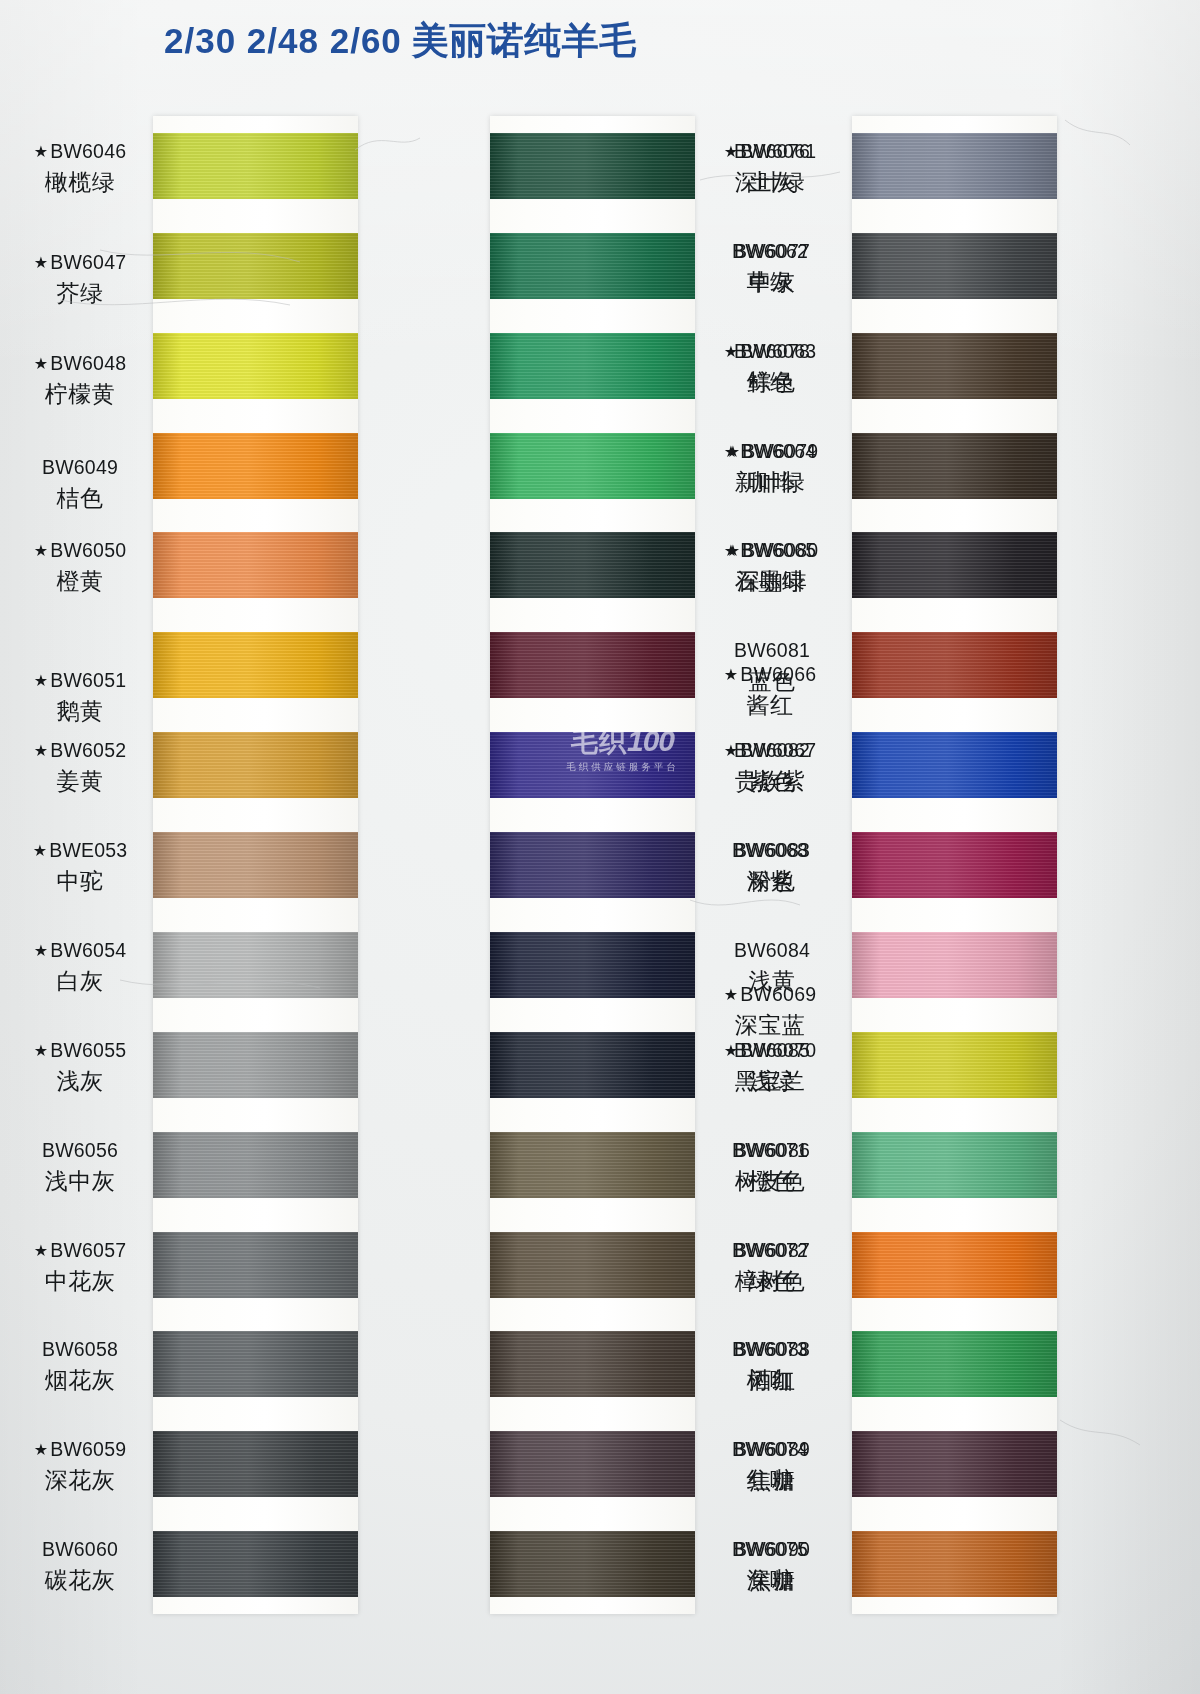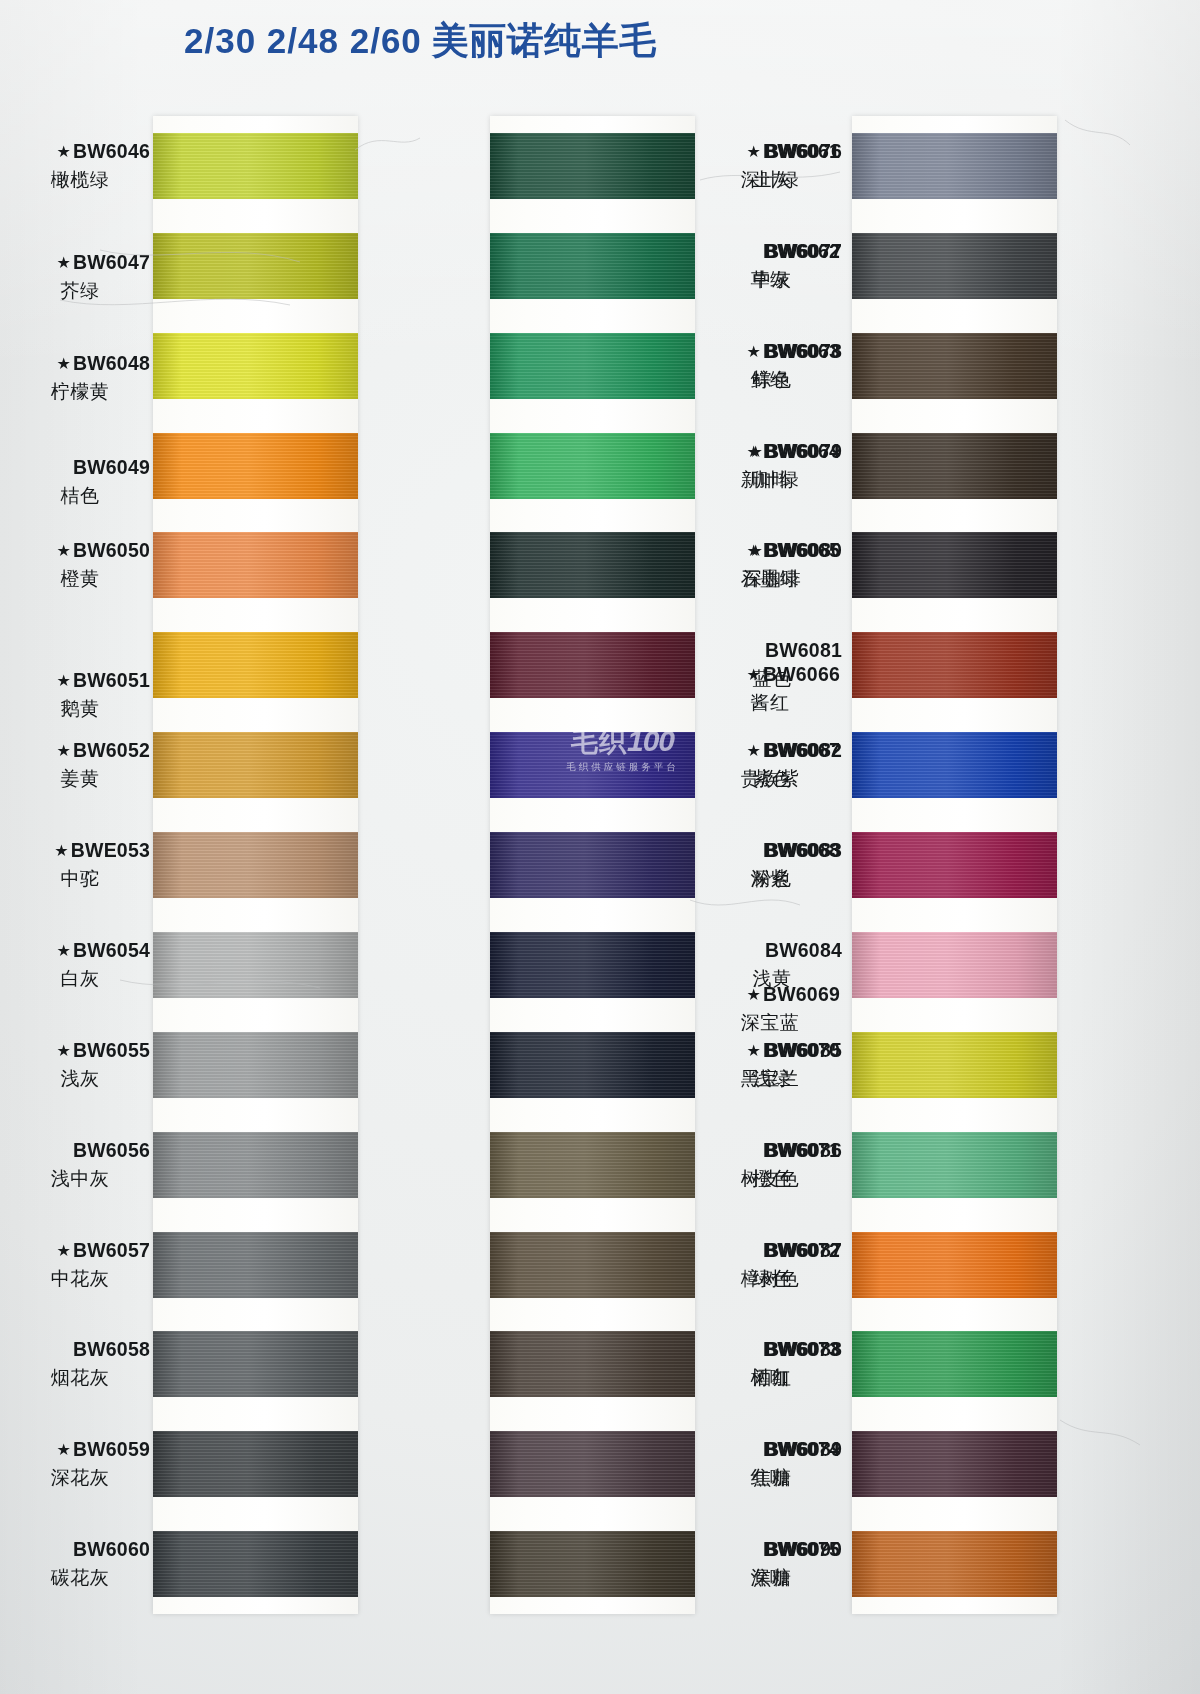--- a/index.html
+++ b/index.html
@@ -32,21 +32,21 @@
   }
 
   
   #header {
     position: absolute;
     top: 0; left: 0; right: 0;
     height: 104px;
   }
   .hdr-left {
     position: absolute;
-    left: 184px;
+    left: 164px;
     top: 22px;
     width: 470px;
     text-align: right;
   }
   .hdr-title {
     color: #22509c;
     font-weight: 700;
     font-size: 35px;
     letter-spacing: .5px;
     line-height: 1.05;
@@ -136,28 +136,27 @@
     width: 140px;
     text-align: center;
     color: #16191b;
     line-height: 1.22;
   }
   #col-0 .label { left: 2px; }
   #col-1 .label { left: 348px; }
   #col-2 .label { left: 2px; }
   .label .code {
     font-size: 19.5px;
-    font-weight: 700;
+    font-weight: 400;
     white-space: nowrap;
     letter-spacing: .2px;
-    text-align: right;
   }
   .label .star { font-size: 16px; margin-right: 2px; vertical-align: 1px; }
   .label .name {
-    font-size: 19px;
+    font-size: 23px;
     margin-top: 4px;
     letter-spacing: .5px;
     white-space: nowrap;
   }
 
   
   #watermark {
     position: absolute;
     left: 540px;
     top: 724px;

